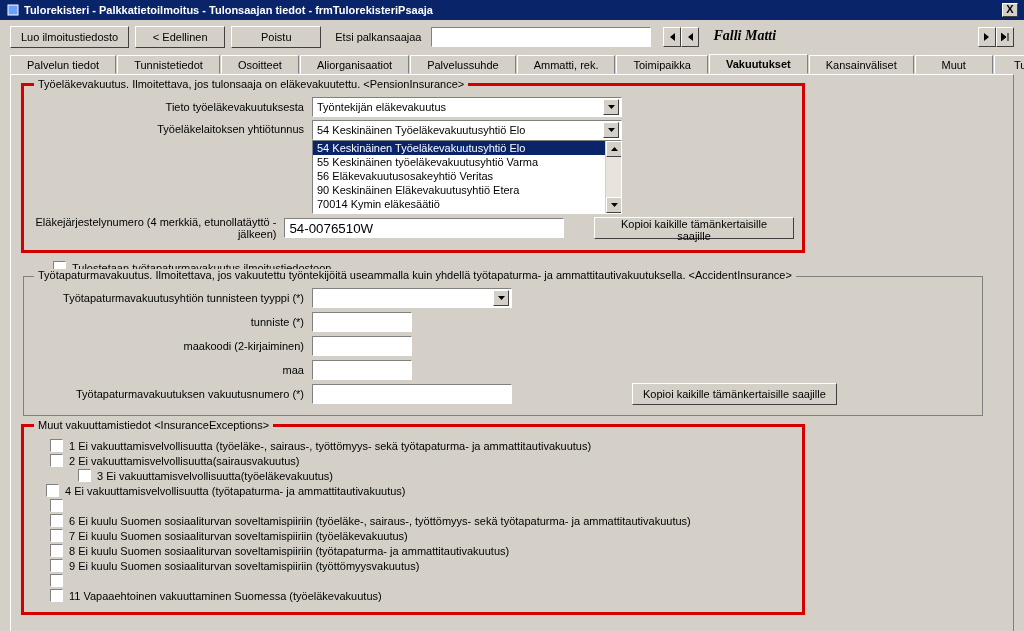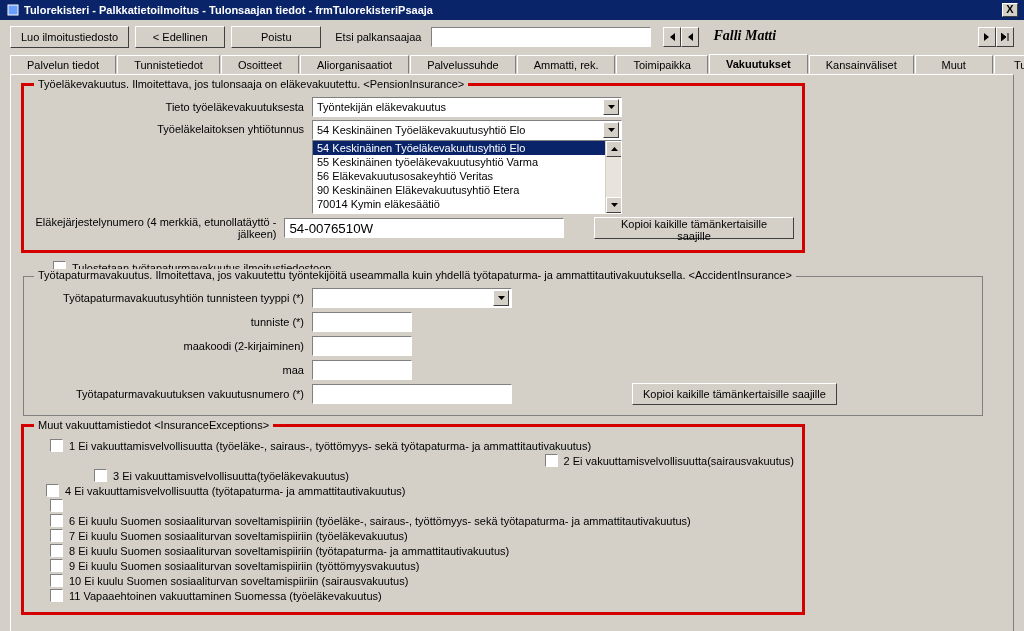--- a/index.html
+++ b/index.html
@@ -344,25 +344,25 @@
     </div>
   </div>
 
   <div class="fieldset redbox" style="width:780px;">
     <div class="legend">Muut vakuuttamistiedot  &lt;InsuranceExceptions&gt;</div>
     <div id="exc-list">
         <div class="checkbox-line" style="margin-left: 18px;">
           <span class="cb"></span>
           <span>1 Ei vakuuttamisvelvollisuutta (työeläke-, sairaus-, työttömyys- sekä työtapaturma- ja ammattitautivakuutus)</span>
         </div>
-        <div class="checkbox-line" style="margin-left: 18px; justify-content: flex-end;">
+        <div class="checkbox-line" style="margin-left: 18px;">
           <span class="cb"></span>
           <span>2 Ei vakuuttamisvelvollisuutta(sairausvakuutus)</span>
         </div>
-        <div class="checkbox-line" style="margin-left: 18px; padding-left: 44px;">
+        <div class="checkbox-line" style="margin-left: 2px; padding-left: 44px;">
           <span class="cb"></span>
           <span>3 Ei vakuuttamisvelvollisuutta(työeläkevakuutus)</span>
         </div>
         <div class="checkbox-line" style="margin-left: 14px;">
           <span class="cb"></span>
           <span>4 Ei vakuuttamisvelvollisuutta (työtapaturma- ja ammattitautivakuutus)</span>
         </div>
         <div class="checkbox-line" style="margin-left: 18px;">
           <span class="cb"></span>
         </div>
@@ -377,21 +377,20 @@
         <div class="checkbox-line" style="margin-left: 18px;">
           <span class="cb"></span>
           <span>8 Ei kuulu Suomen sosiaaliturvan soveltamispiiriin (työtapaturma- ja ammattitautivakuutus)</span>
         </div>
         <div class="checkbox-line" style="margin-left: 18px;">
           <span class="cb"></span>
           <span>9 Ei kuulu Suomen sosiaaliturvan soveltamispiiriin (työttömyysvakuutus)</span>
         </div>
         <div class="checkbox-line" style="margin-left: 18px;">
           <span class="cb"></span>
-          <span>10 Ei kuulu Suomen sosiaaliturvan soveltamispiiriin (sairausvakuutus)</span>
         </div>
         <div class="checkbox-line" style="margin-left: 18px;">
           <span class="cb"></span>
           <span>11 Vapaaehtoinen vakuuttaminen Suomessa (työeläkevakuutus)</span>
         </div>
       </div>
   </div>
 
 </div>
 

